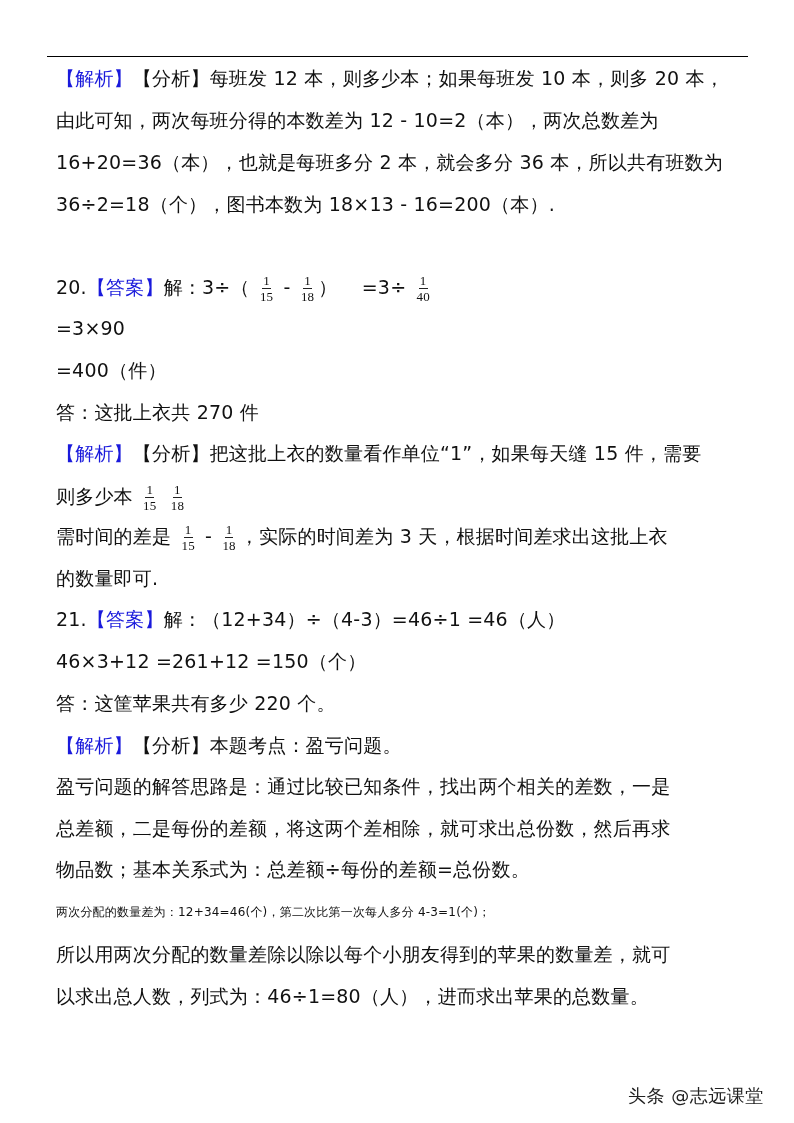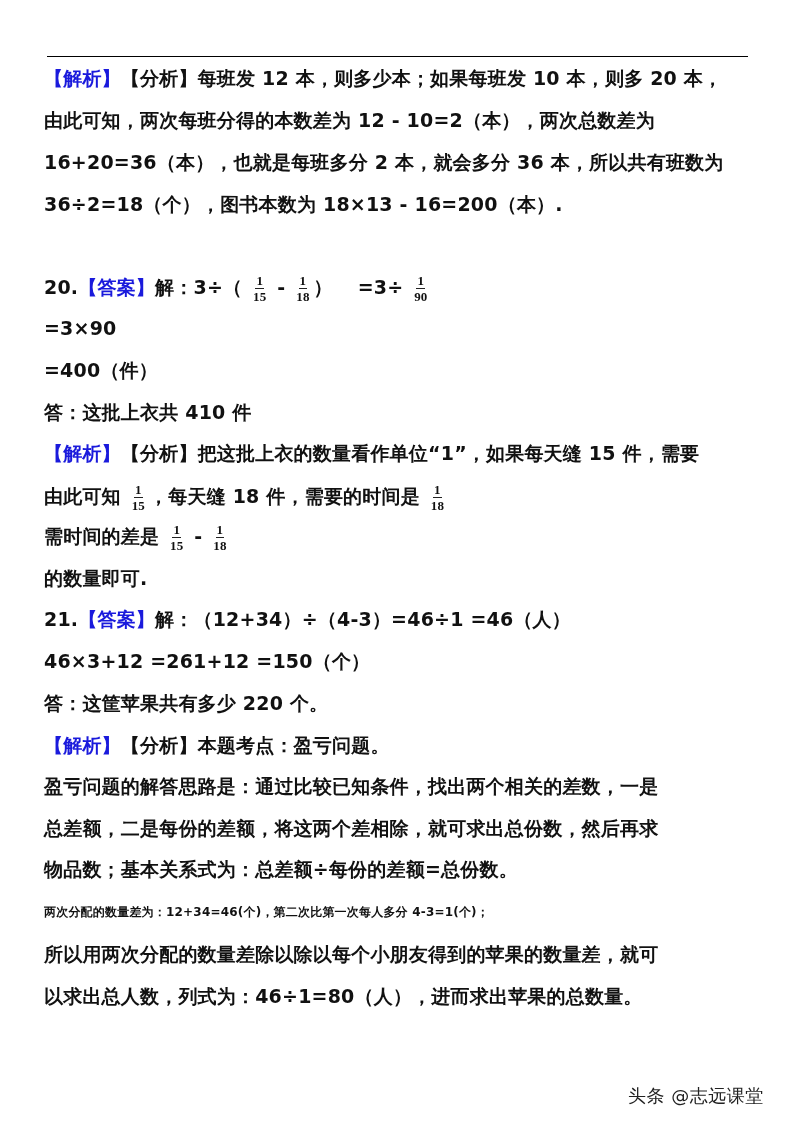--- a/index.html
+++ b/index.html
@@ -1,19 +1,19 @@
 <!DOCTYPE html>
 <html><head>
 <meta charset="utf-8">
 <style>
   html, body { margin: 0; padding: 0; background: #ffffff; }
   body { width: 794px; height: 1123px; position: relative; overflow: hidden;
          font-family: "DejaVu Sans", "Liberation Sans", sans-serif; color: #111; }
   .rule { position: absolute; left: 47px; top: 56px; width: 701px; height: 1px; background: #000; }
-  .line { position: absolute; left: 44px; white-space: nowrap; font-size: 19px; line-height: 24px; letter-spacing: 0.2px; font-weight: bold; }
+  .line { position: absolute; left: 56px; white-space: nowrap; font-size: 19px; line-height: 24px; letter-spacing: 0.2px; }
   .blue { color: #1a1adc; }
   .frac { display: inline-flex; flex-direction: column; align-items: center; vertical-align: middle;
           font-family: "Liberation Serif", serif; font-size: 13px; line-height: 13px; margin: 0 4px; }
   .frac .n { padding: 0 1px 1px; border-bottom: 1px solid #222; }
   .frac .d { padding-top: 1px; }
   .watermark { position: absolute; left: 628px; top: 1084px; font-size: 18px; color: #222;
                text-shadow: 0 0 1px #fff; letter-spacing: 0.5px; text-align: right; }
 </style>
 </head>
 <body>
@@ -34,52 +34,52 @@
       <span class="d">15</span>
     </span>
   <span>-</span>
   <span class="frac">
       <span class="n">1</span>
       <span class="d">18</span>
     </span><span>）</span>
   <span style="margin-left:18px">=3÷</span>
   <span class="frac">
       <span class="n">1</span>
-      <span class="d">90</span>
+      <span class="d">40</span>
     </span>
 </div>
 <div class="line" style="top:316px">=3×90</div>
 <div class="line" style="top:358px">=400（件）</div>
-<div class="line" style="top:400px">答：这批上衣共 410 件</div>
+<div class="line" style="top:400px">答：这批上衣共 270 件</div>
 
 <div class="line" style="top:441px">
   <span class="blue">【解析】</span><span>【分析】</span><span>把这批上衣的数量看作单位“1”，如果每天缝 15 件，需要</span>
 </div>
 <div class="line" style="top:481px; line-height:30px">
-  <span>由此可知</span>
+  <span>则多少本</span>
   <span class="frac">
       <span class="n">1</span>
       <span class="d">15</span>
-    </span><span>，每天缝 18 件，需要的时间是</span>
+    </span>
   <span class="frac">
       <span class="n">1</span>
       <span class="d">18</span>
     </span>
 </div>
 <div class="line" style="top:521px; line-height:30px">
   <span>需时间的差是</span>
   <span class="frac">
       <span class="n">1</span>
       <span class="d">15</span>
     </span>
   <span>-</span>
   <span class="frac">
       <span class="n">1</span>
       <span class="d">18</span>
-    </span>
+    </span><span>，实际的时间差为 3 天，根据时间差求出这批上衣</span>
 </div>
 <div class="line" style="top:566px">的数量即可.</div>
 
 <div class="line" style="top:607px">
   <span>21.</span><span class="blue">【答案】</span><span>解：（12+34）÷（4-3）=46÷1 =46（人）</span>
 </div>
 <div class="line" style="top:649px">46×3+12 =261+12 =150（个）</div>
 <div class="line" style="top:691px">答：这筐苹果共有多少 220 个。</div>
 <div class="line" style="top:733px">
   <span class="blue">【解析】</span><span>【分析】</span><span>本题考点：盈亏问题。</span>

